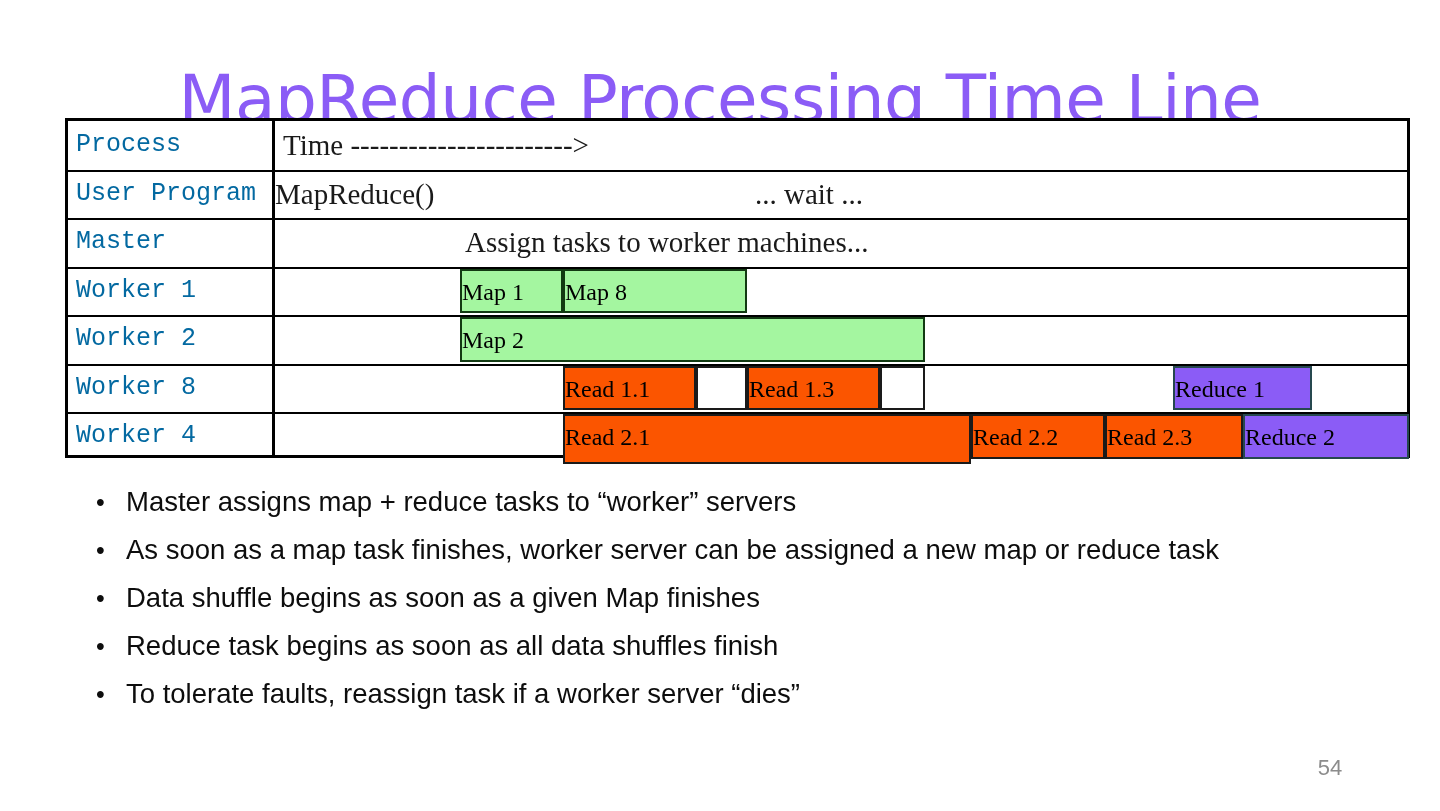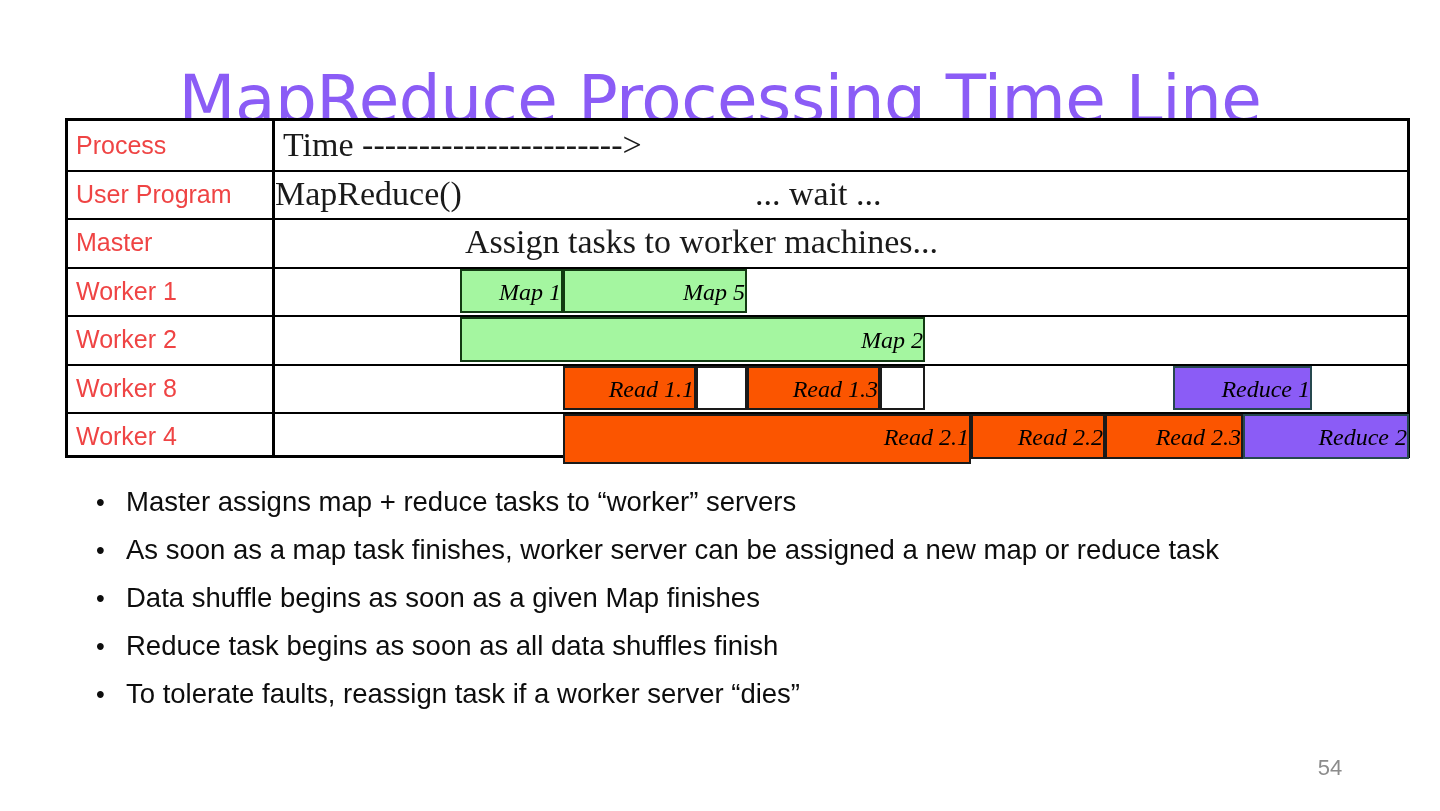--- a/index.html
+++ b/index.html
@@ -63,45 +63,44 @@
     width: 0;
     height: 100%;
     border-left: 3px solid #000000;
   }
   .tl-label {
     position: absolute;
     left: 8px;
     width: 196px;
     font-size: 25px;
     line-height: 48.5px;
-    color: #ef4444;
-    white-space: nowrap;
-    font-family: Liberation Sans, sans-serif;
+    color: #0369a1;
+    white-space: nowrap;
+    font-family: Liberation Mono, monospace;
   }
   .tl-text {
     position: absolute;
-    font-size: 34px;
+    font-size: 29px;
     line-height: 48.5px;
     color: #1a1a1a;
     white-space: nowrap;
     font-family: "Liberation Serif", serif;
   }
 
   
   .bar {
     position: absolute;
     box-sizing: border-box;
     border: 2px solid #111111;
     font-family: "Liberation Serif", serif;
     font-size: 24px;
     color: #000000;
-    text-align: right;
+    text-align: left;
     white-space: nowrap;
     overflow: hidden;
-    font-style: italic;
   }
   .bar span {
     display: block;
     line-height: 42px;
   }
   .bar.map   { background: #a4f6a0; border-color: #123a12; }
   .bar.read  { background: #fb5500; border-color: #1a1a1a; }
   .bar.reduce{ background: #8b5cf6; border-color: #26484f; }
   .bar.gap   { background: #ffffff; border-color: #1a1a1a; }
 
@@ -165,21 +164,21 @@
         <div class="tl-label">Master</div>
         <div class="tl-text" style="left: 397px;">Assign tasks to worker machines...</div>
       </div>
       <div class="tl-row" style="top: 145.5px;">
         <div class="tl-row-sep"></div>
         <div class="tl-label">Worker 1</div>
         <div class="bar map" style="left: 392px; width: 103px; top: 2px; height: 44.5px;">
           <span>Map 1</span>
         </div>
         <div class="bar map" style="left: 495px; width: 184px; top: 2px; height: 44.5px;">
-          <span>Map 5</span>
+          <span>Map 8</span>
         </div>
       </div>
       <div class="tl-row" style="top: 194px;">
         <div class="tl-row-sep"></div>
         <div class="tl-label">Worker 2</div>
         <div class="bar map" style="left: 392px; width: 465px; top: 2px; height: 44.5px;">
           <span>Map 2</span>
         </div>
       </div>
       <div class="tl-row" style="top: 242.5px;">

